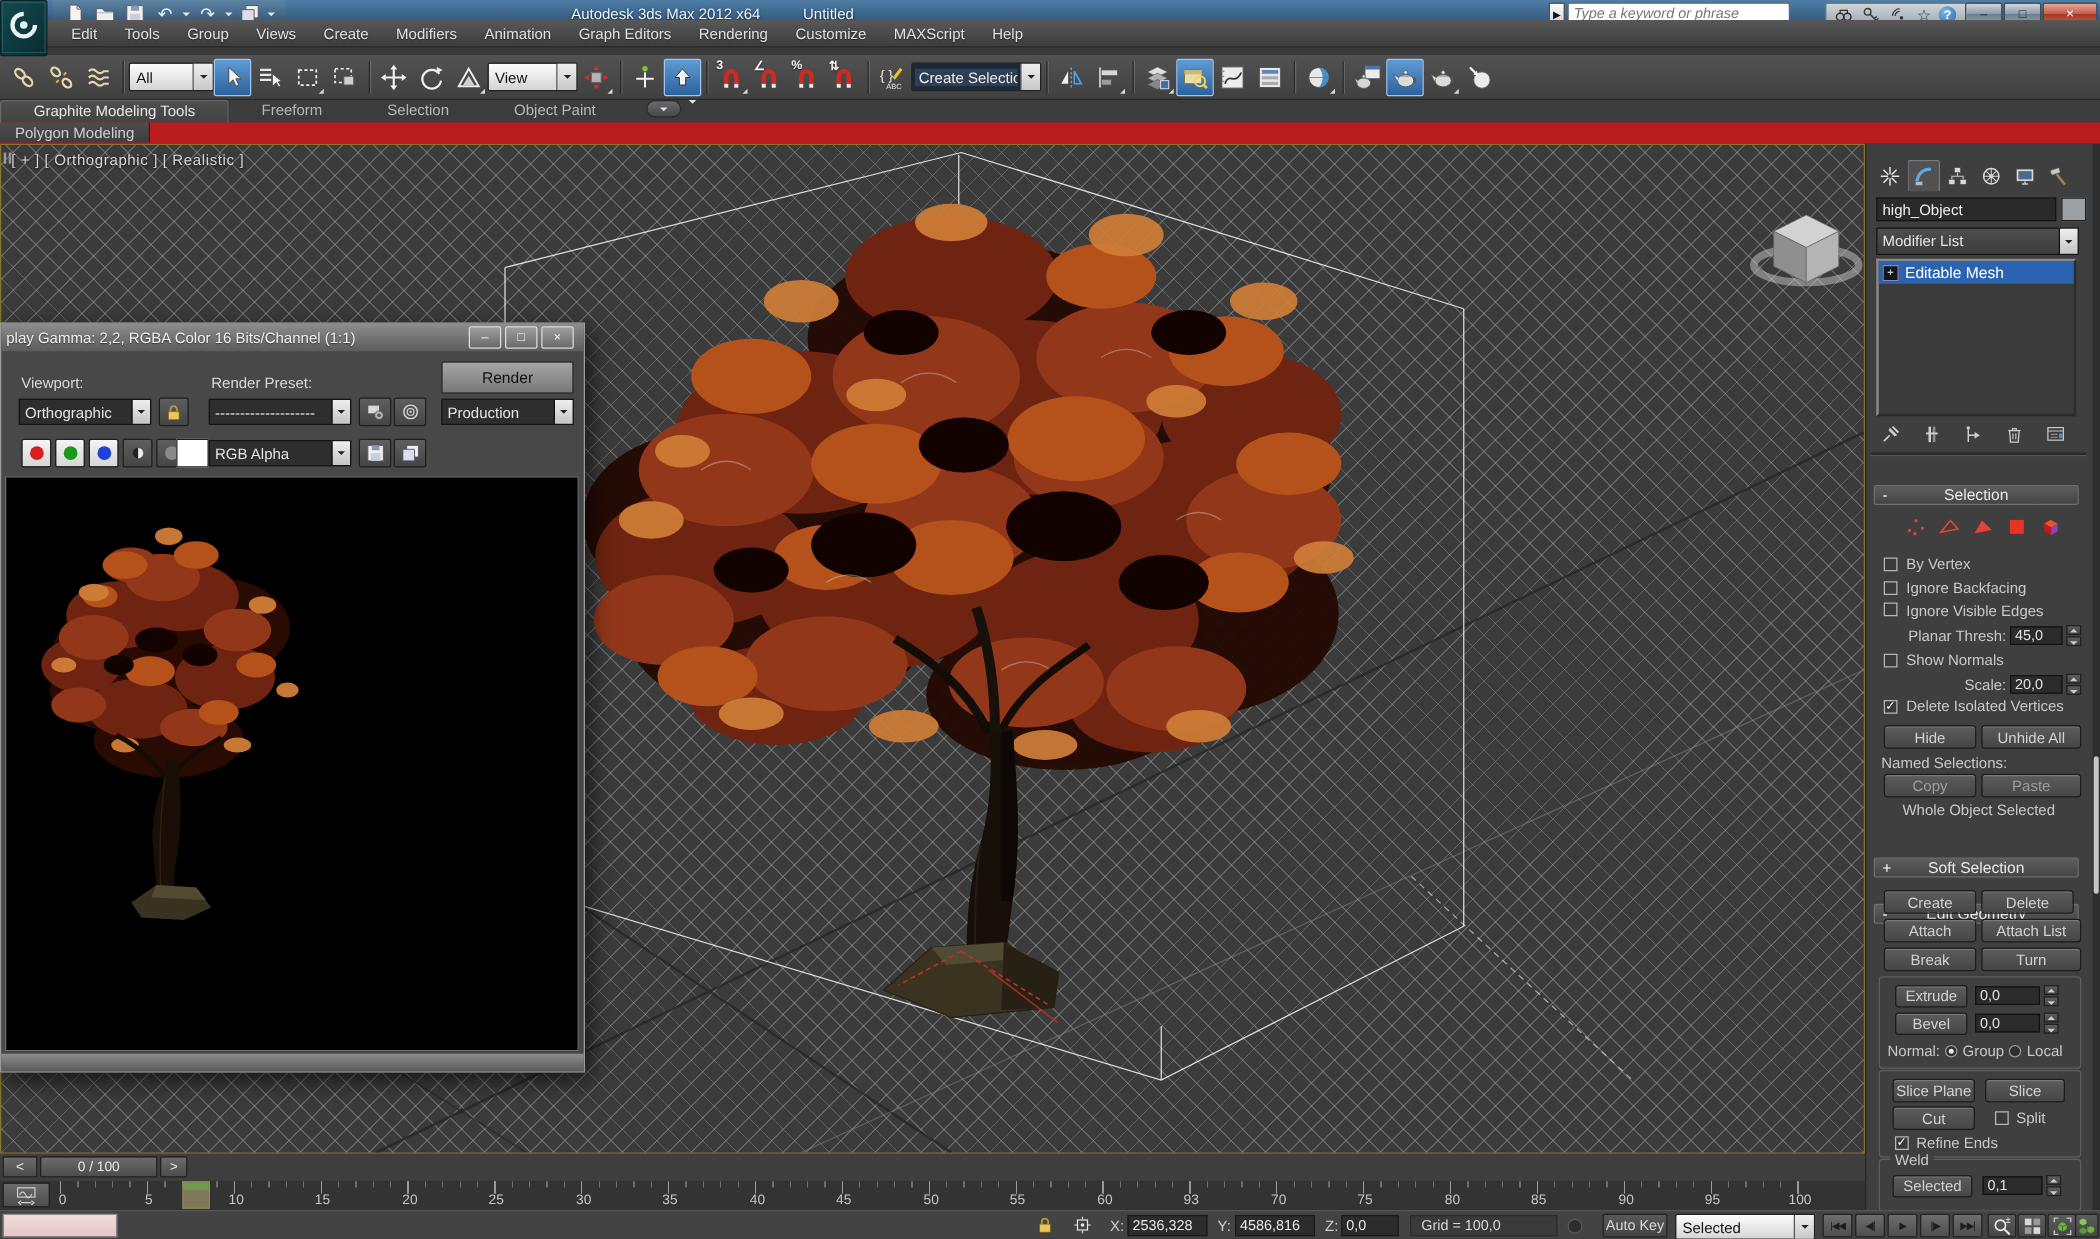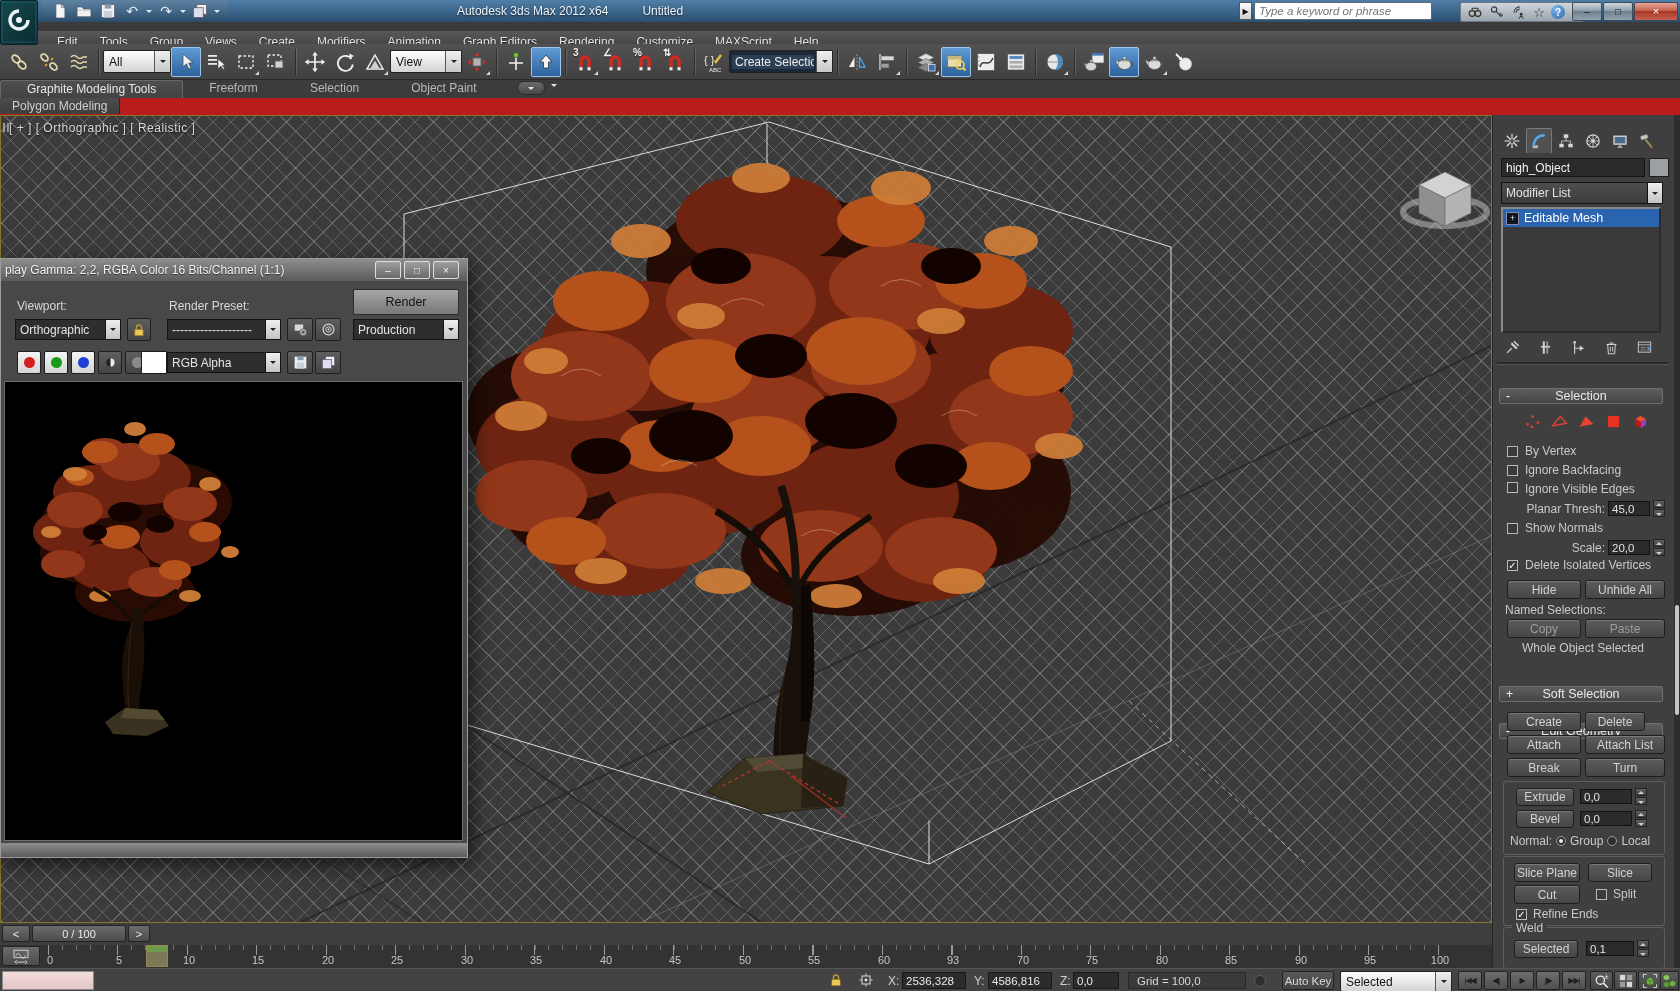--- a/index.html
+++ b/index.html
@@ -29,21 +29,21 @@
   #infocenter .star{color:#30302c;font-size:13px;line-height:1;}
   #helpbadge{width:14px;height:14px;border-radius:50%;background:radial-gradient(circle at 35% 30%,#7ab4e8,#2a68b0);
              color:#fff;font-size:10px;font-weight:bold;display:flex;align-items:center;justify-content:center;}
   #winbtns{right:2px;top:2px;display:flex;gap:1px;}
   .wbtn{width:28px;height:17px;background:linear-gradient(#cfd6dd,#8b99a6 50%,#6e7f8d 50%,#93a3b0);
         border:1px solid #3c4a56;border-radius:2px;color:#16202a;font-size:10px;display:flex;
         align-items:center;justify-content:center;line-height:1;}
   .wbtn.close{width:42px;background:linear-gradient(#e8a898,#c05848 50%,#a83828 50%,#c86050);color:#fff;font-size:11px;}
 
   
-  #menubar{left:0;top:31px;width:1680px;height:22px;background:linear-gradient(#585858,#3d3d3d);
+  #menubar{left:0;top:16px;width:1680px;height:22px;background:linear-gradient(#585858,#3d3d3d);
            border-bottom:1px solid #282828;display:flex;align-items:center;padding-left:46px;box-sizing:border-box;}
   .menuitem{color:#e2e2e2;font-size:12px;padding:0 11px;text-shadow:0 1px 1px #222;}
 
   
   #toolbar{left:0;top:44px;width:1680px;height:36px;background:linear-gradient(#525252,#404040);
            border-bottom:1px solid #2a2a2a;display:flex;align-items:center;padding-left:4px;box-sizing:border-box;}
   .tb{width:30px;height:30px;display:flex;align-items:center;justify-content:center;position:relative;border-radius:2px;}
   .tb.active{background:linear-gradient(#5f9bd4,#2c619c);border:1px solid #9cc6ee;box-sizing:border-box;}
   .tb .ovl{position:absolute;top:0px;left:3px;font-size:10px;font-weight:bold;color:#f2f2f2;text-shadow:0 1px 1px #222;}
   .tb.fly::after{content:"";position:absolute;right:2px;bottom:2px;width:0;height:0;
@@ -52,21 +52,21 @@
   .dd{height:21px;display:flex;align-items:center;border:1px solid #222;border-radius:2px;
       background:linear-gradient(#fdfdfd,#d4d4d4);color:#111;font-size:12px;}
   .dd .label{flex:1;padding:0 5px;white-space:nowrap;overflow:hidden;}
   .dd .cbox{width:15px;height:100%;border-left:1px solid #555;display:flex;align-items:center;justify-content:center;
             background:linear-gradient(#efefef,#c8c8c8);}
   .dd .cbox .caret{border-top-color:#222;}
   .dd.dark{background:#1d2836;color:#eee;}
   .dd.dark .label{background:#2d3f55;margin:2px;padding:0 3px;}
 
   
-  #ribbontabs{left:0;top:80px;width:1680px;height:18px;background:#3c3c3c;display:flex;align-items:center;}
+  #ribbontabs{left:0;top:80px;width:1680px;height:18px;background:#3c3c3c;display:flex;align-items:flex-start;}
   .rtab{font-size:12px;color:#b8b8b8;padding:1px 26px 2px;height:15px;}
   .rtab.active{background:linear-gradient(#4e4e4e,#424242);border:1px solid #6a6a6a;border-bottom:none;
                color:#e6e6e6;border-radius:3px 3px 0 0;}
   #ribbonopts{width:26px;height:12px;border-radius:7px;background:linear-gradient(#6a6a6a,#484848);
               border:1px solid #2c2c2c;display:flex;align-items:center;justify-content:center;margin:0 0 2px 14px;}
   #ribbonrow{left:0;top:98px;width:1680px;height:17px;background:#b91c1c;border-bottom:1px solid #262626;}
   #polypanel{left:0;top:0;height:16px;padding:0 12px;background:linear-gradient(#4c4c4c,#3e3e3e);
              border-right:1px solid #272727;color:#cfcfcf;font-size:12px;display:flex;align-items:center;}
 
   
@@ -1022,21 +1022,21 @@
     <span>Soft Selection</span>
   </div>
 
   <div class="rollhdr abs" style="left:6px;top:576px;width:164px">
     <span class="pm">-</span>
     <span>Edit Geometry</span>
   </div>
   <div class="cpbtn abs" style="left:14px;top:597px;width:74px;height:19px">
       <span>Create</span>
     </div>
-  <div class="cpbtn abs" style="left:92px;top:597px;width:60px;height:19px">
+  <div class="cpbtn abs" style="left:92px;top:597px;width:74px;height:19px">
       <span>Delete</span>
     </div>
   <div class="cpbtn abs" style="left:14px;top:620px;width:74px;height:19px">
       <span>Attach</span>
     </div>
   <div class="cpbtn abs" style="left:92px;top:620px;width:80px;height:19px">
       <span>Attach List</span>
     </div>
   <div class="cpbtn abs" style="left:14px;top:643px;width:74px;height:19px">
       <span>Break</span>

